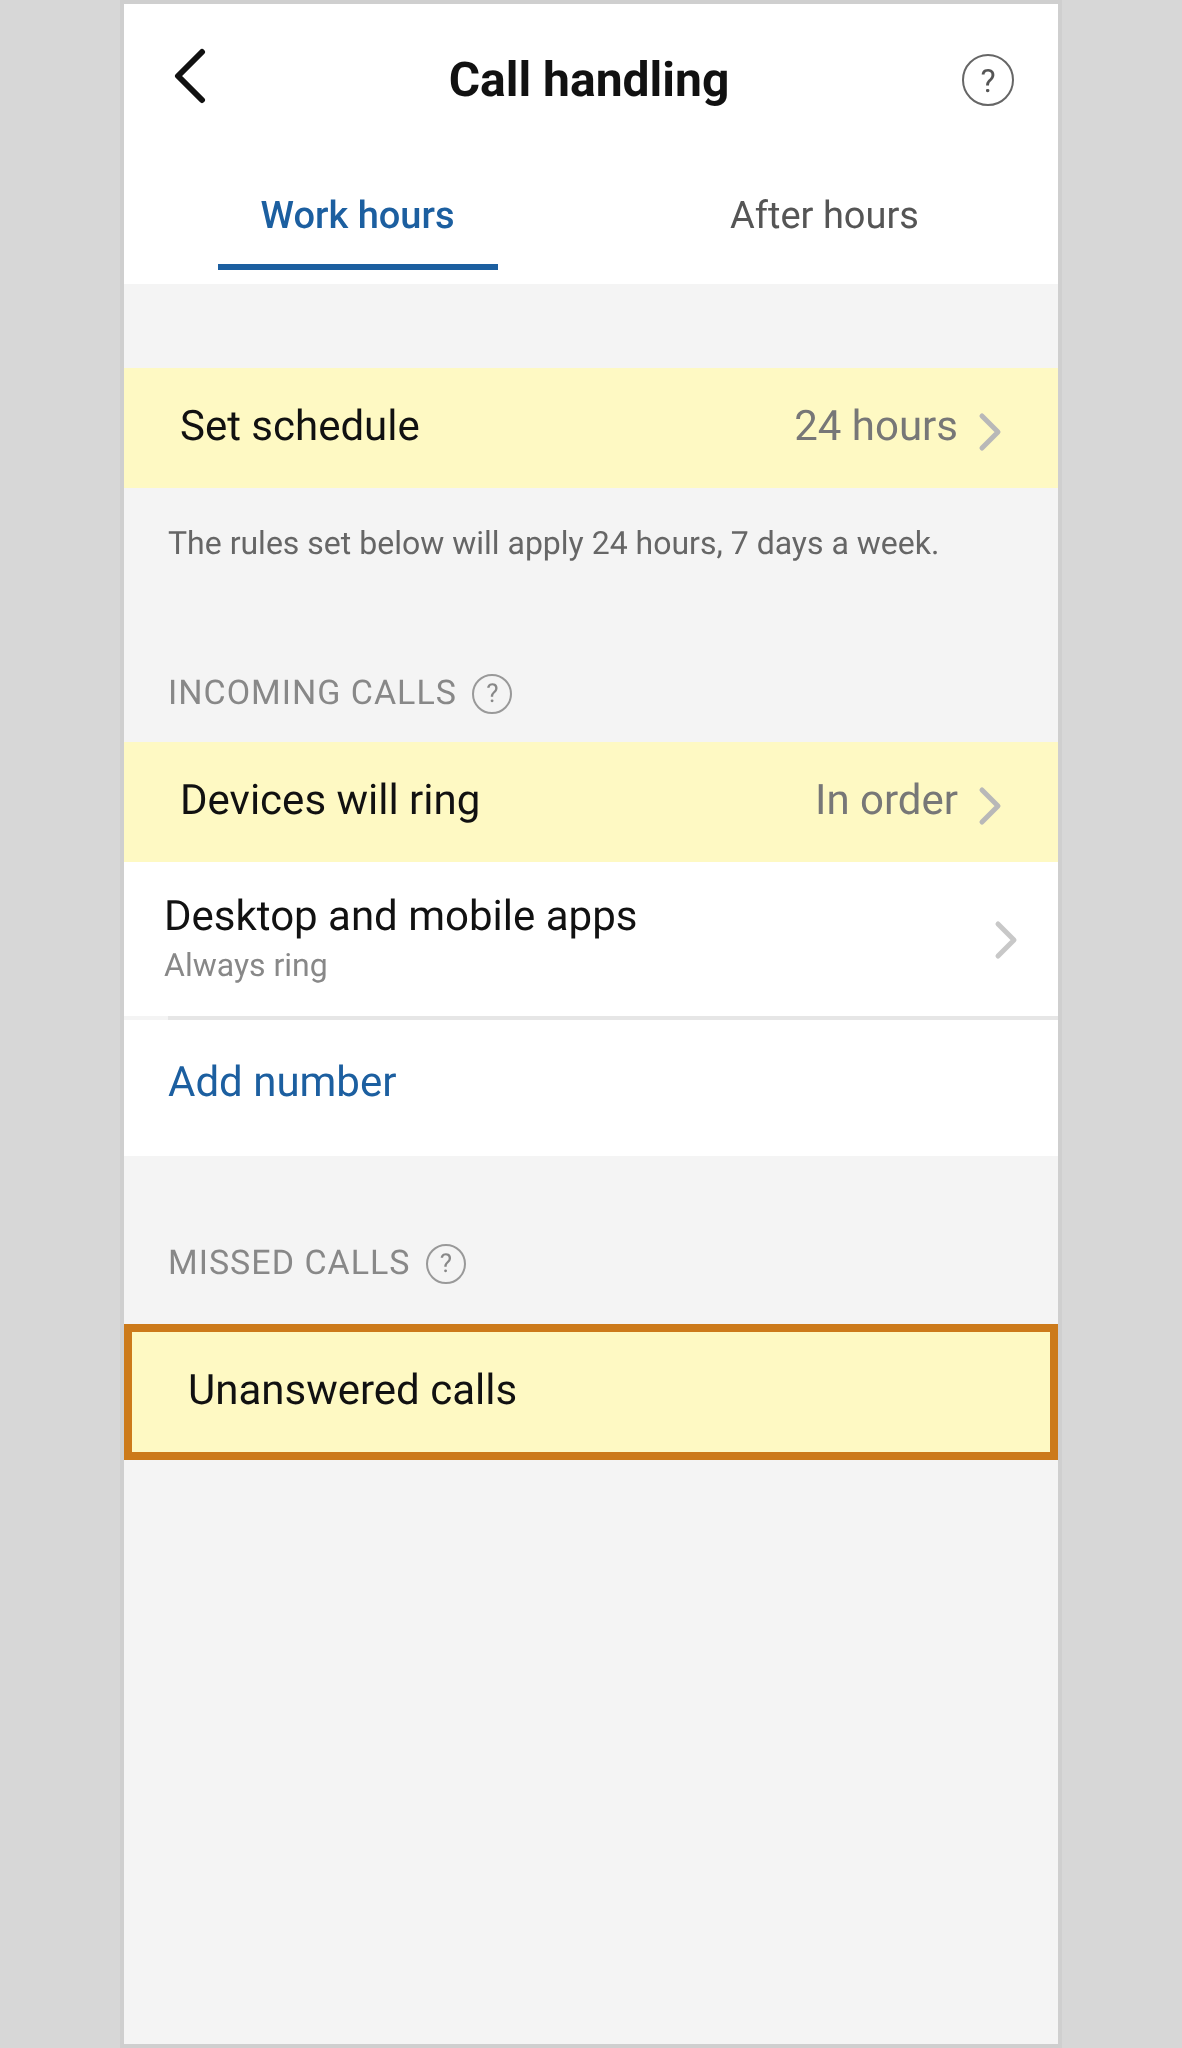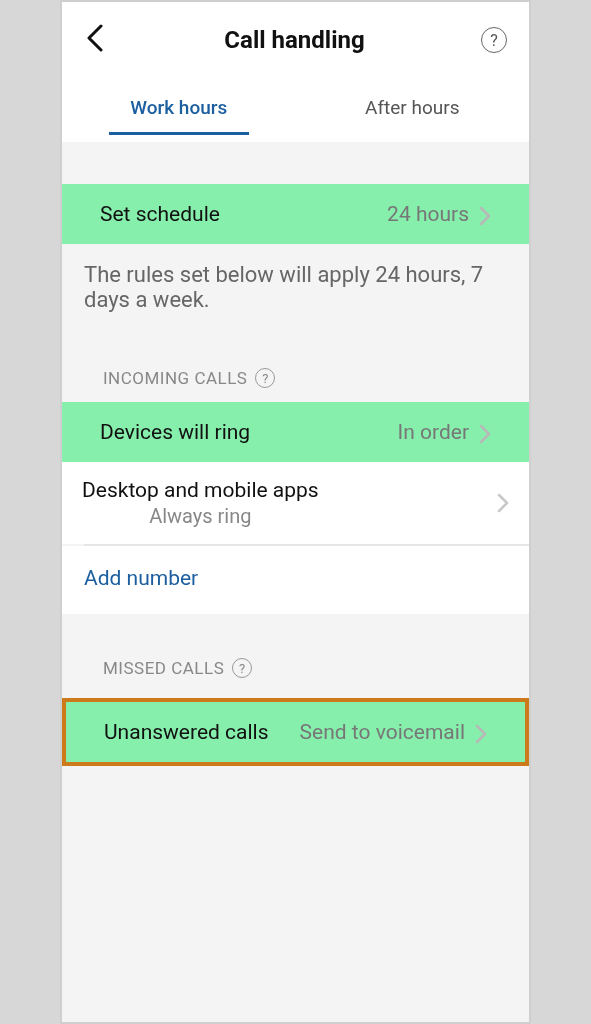--- a/index.html
+++ b/index.html
@@ -69,57 +69,56 @@
     bottom: 0;
     width: 140px;
     height: 3px;
     background: #1c5fa0;
   }
 
   
   .content { }
 
   .row {
-    background: #86efac;
-    display: flex;
-    align-items: center;
-    justify-content: space-between;
-    padding: 18px 38px;
+    background: #fef9c3;
+    display: flex;
+    align-items: center;
+    justify-content: space-between;
+    padding: 18px 28px;
   }
   .row .label {
     font-size: 21px;
     color: #111;
   }
   .row .value {
     font-size: 21px;
     color: #777;
   }
   .row .chev {
     margin-left: 10px;
     color: #b8b8b8;
   }
   .row .right {
     display: flex;
     align-items: flex-end;
   }
 
   .info-text {
     padding: 18px 22px 26px 22px;
-    font-size: 22px;
+    font-size: 16px;
     color: #666;
     background: #f4f4f4;
   }
 
   .section-header {
     display: flex;
     align-items: center;
     justify-content: space-between;
     padding: 30px 22px 14px 22px;
     background: #f4f4f4;
-    margin-left: 19px;
   }
   .section-header .caption {
     font-size: 17px;
     letter-spacing: 0.5px;
     color: #888;
     display: flex;
     align-items: center;
     gap: 8px;
   }
   .section-header .link {
@@ -139,24 +138,23 @@
     padding: 16px 20px;
     display: flex;
     align-items: center;
     justify-content: space-between;
   }
   .device-row .txt .main {
     font-size: 21px;
     color: #111;
   }
   .device-row .txt .sub {
-    font-size: 20px;
+    font-size: 16px;
     color: #888;
     margin-top: 2px;
-    text-align: center;
   }
   .divider {
     height: 1px;
     background: #e6e6e6;
     margin-left: 22px;
   }
   .action-row {
     background: #ffffff;
     padding: 20px 22px 24px 22px;
   }
@@ -261,25 +259,17 @@
     <div class="section-header" style="padding-top:44px;">
       <span class="caption">
         <span>MISSED CALLS</span>
         <span class="help-small">?</span>
       </span>
     </div>
 
     <div class="highlight-wrap">
       <div class="row">
         <span class="label">Unanswered calls</span>
-        <span class="right">
-          <span class="value">Send to voicemail</span>
-          <span class="chev">
-            <svg viewBox="0 0 12 20">
-                <path d="M2 2 L10 10 L2 18" stroke="#b8b8b8" stroke-width="2.5" fill="none" stroke-linecap="round" stroke-linejoin="round"></path>
-              </svg>
-          </span>
-        </span>
       </div>
     </div>
 
   </div>
 </div>
 
 </body></html>

